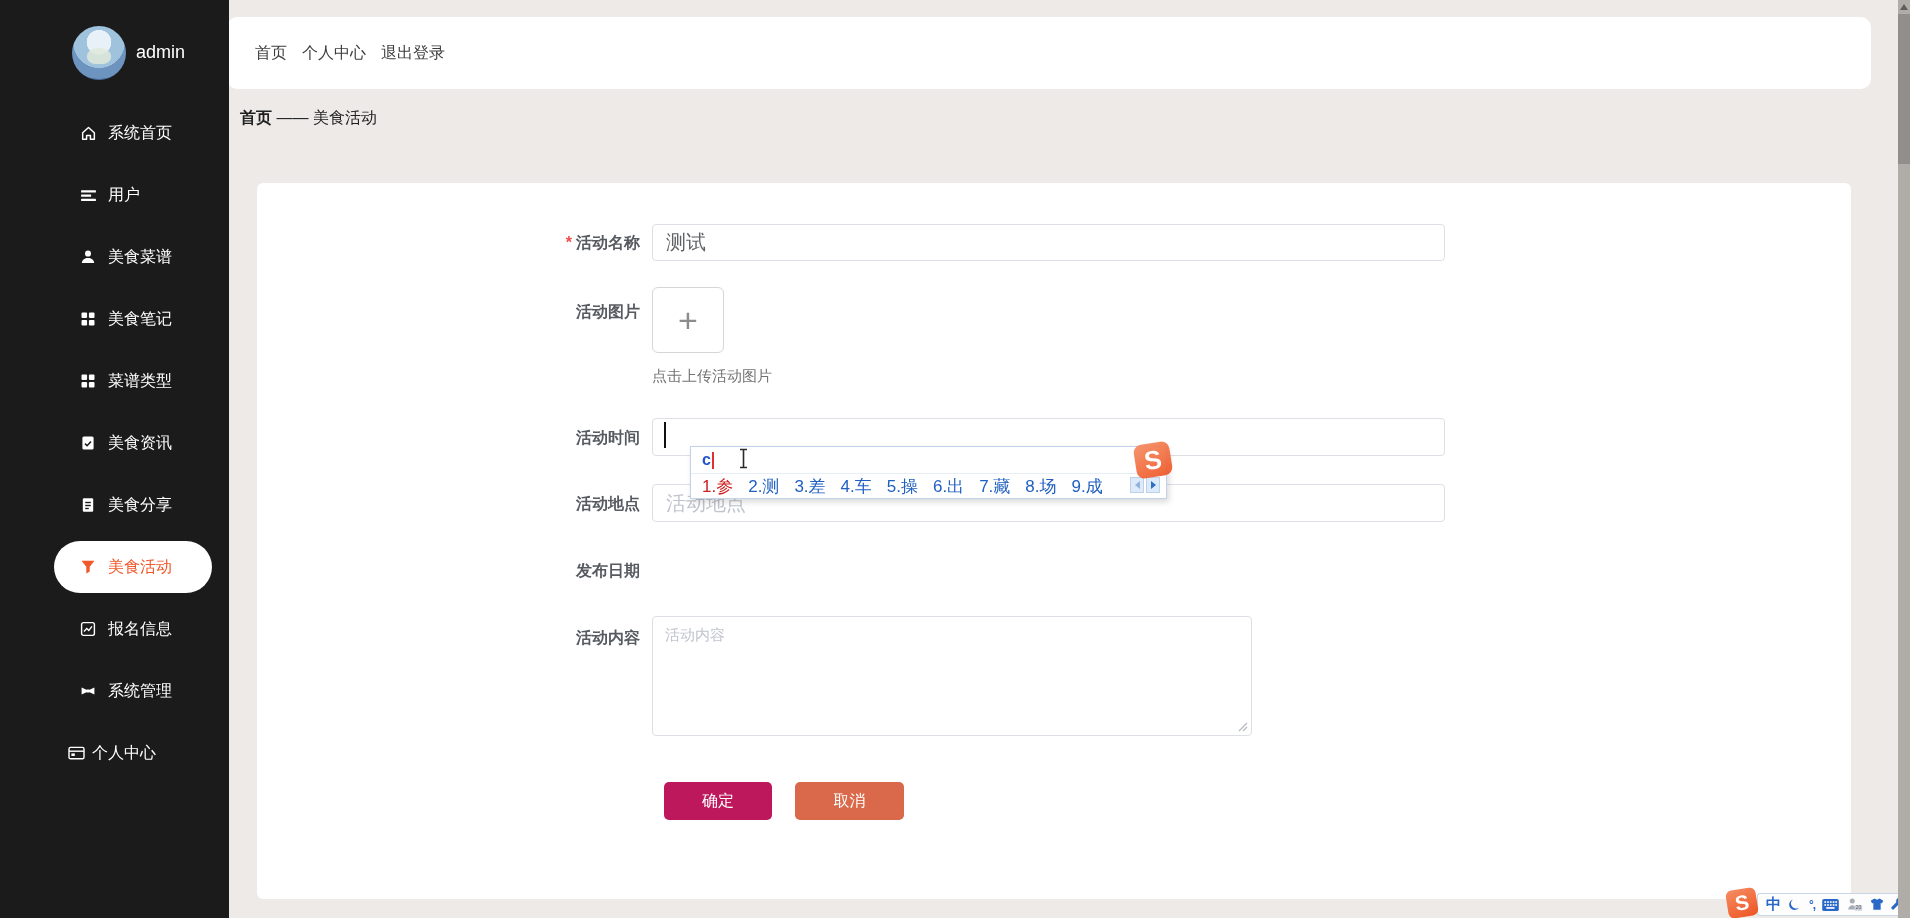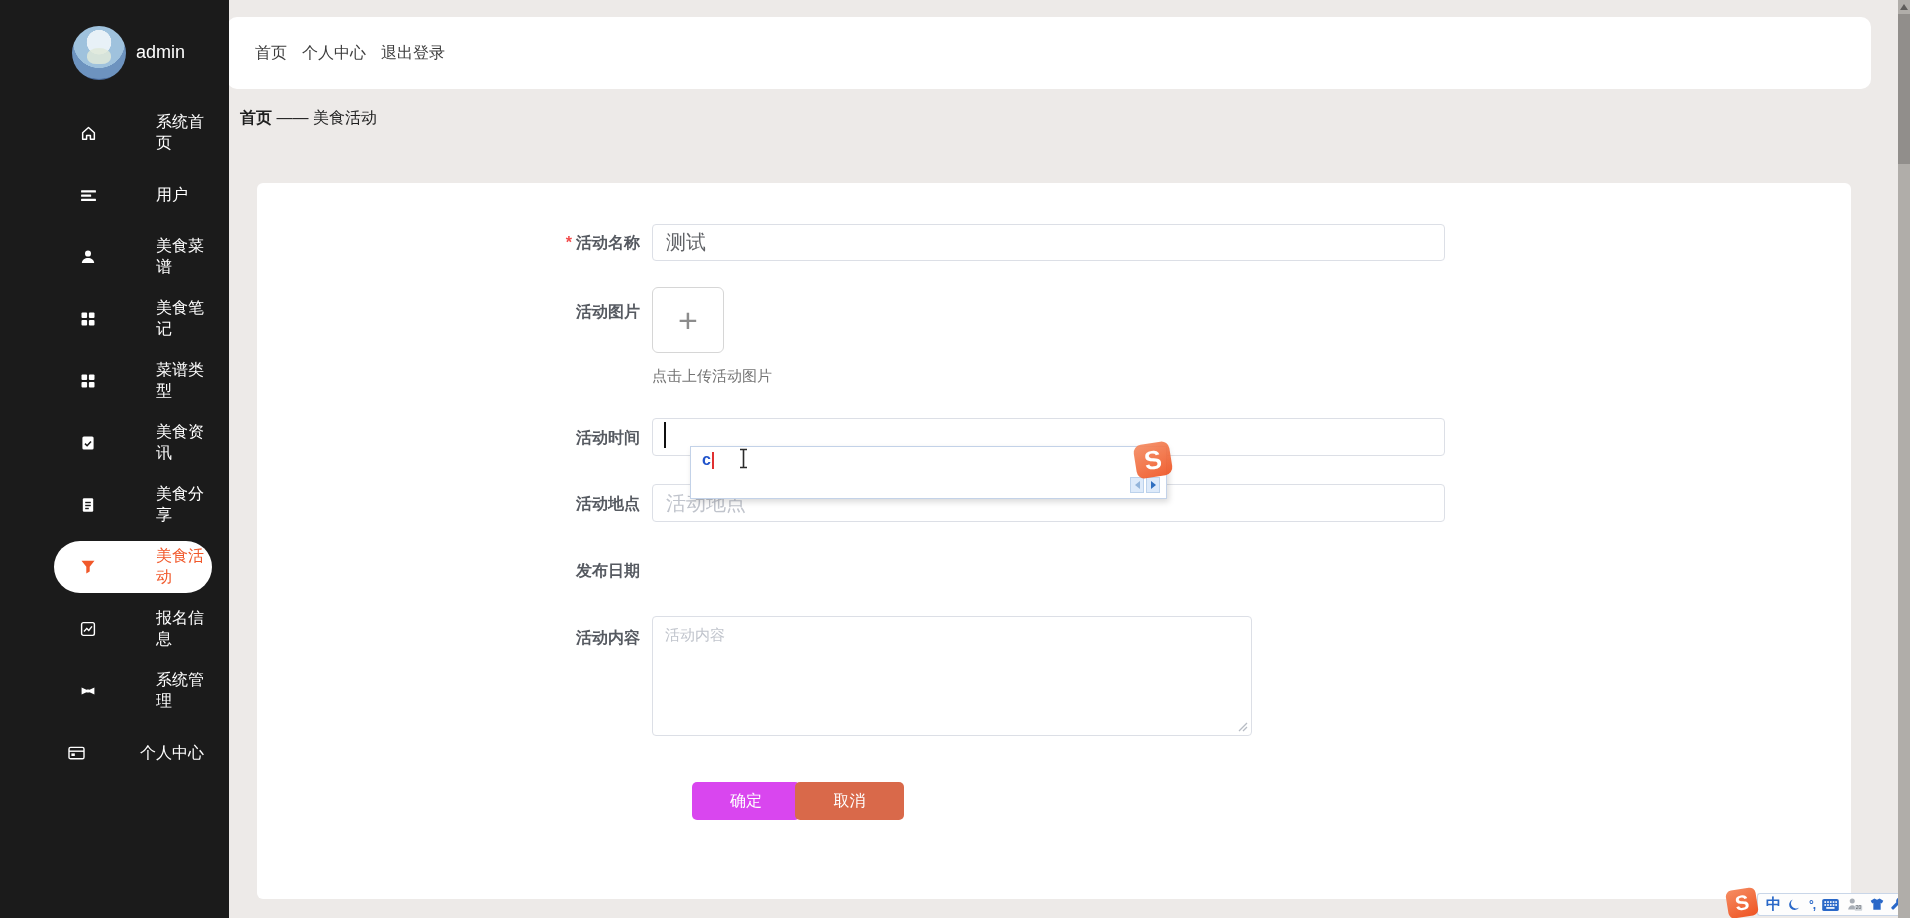--- a/index.html
+++ b/index.html
@@ -7,21 +7,21 @@
   .page { position:relative; width:1910px; height:918px; background:#1b1b1b; overflow:hidden; }
 
   
   .sidebar { position:absolute; left:0; top:0; width:197px; height:918px; background:#1b1b1b; z-index:5;margin-left:32px; }
   .avatar { position:absolute; left:40px; top:26px; width:54px; height:54px; border-radius:50%;
             background: radial-gradient(circle at 50% 30%, #e8f1f7 0 26%, #9fc2dd 27% 55%, #6d93bf 56% 78%, #4c6fa0 79% 100%); }
   .avatar::after{ content:""; position:absolute; left:15px; top:22px; width:24px; height:16px; border-radius:50% 50% 40% 40%;
             background:#dfe9d9; opacity:.85;}
   .uname { position:absolute; left:104px; top:42px; color:#fff; font-size:18px; }
   .side-item { position:absolute; left:22px; width:158px; height:40px; display:flex; align-items:center;
-               padding-left:25px; color:#fff; font-size:16px; font-weight:500; cursor:pointer;gap:48px; }
+               padding-left:25px; color:#fff; font-size:16px; font-weight:500; cursor:pointer; }
   .side-item .si { width:18px; height:18px; display:flex; align-items:center; justify-content:center; margin-right:11px; flex:0 0 18px; }
   .side-item.active { background:#fff; border-radius:27px; height:52px; color:#f1582a; }
   .side-item.tight { padding-left:14px; }
   .side-item.tight .si { margin-right:6px; }
 
   
   .content { position:absolute; left:197px; top:0; width:1713px; height:918px; background:#edeae8;
              border-radius:26px 0 0 26px; }
   .header-card { position:absolute; left:30px; top:17px; width:1644px; height:72px; background:#fff; border-radius:10px;
                  display:flex; align-items:center; justify-content:space-between; padding:0 18px 0 28px; }
@@ -43,21 +43,21 @@
   .plus { font-size:34px; font-weight:200; color:#8c8c8c; line-height:1; }
   .upload-hint { position:absolute; left:395px; top:184px; font-size:15px; color:#737373; }
   .date-box { position:absolute; left:395px; top:368px; width:793px; height:38px; border:1px solid #dcdfe6; border-radius:4px;
               background:#fff; display:flex; align-items:center; padding:0 10px; gap:9px; }
   .date-text { font-size:15px; color:#606266; }
   .f-textarea { position:absolute; left:395px; top:433px; width:600px; height:120px; border:1px solid #dcdfe6; border-radius:4px;
                 font-size:15px; color:#606266; padding:9px 12px; resize:none; outline:none; font-family:"Liberation Sans",sans-serif; }
   .ta-grip { position:absolute; left:978px; top:536px; width:14px; height:14px; pointer-events:none; }
   .btn { position:absolute; top:599px; height:38px; border:none; border-radius:5px; color:#fff; font-size:16px;
          cursor:pointer; font-family:"Liberation Sans",sans-serif; }
-  .btn-confirm { left:435px; width:108px; background:#d946ef; }
+  .btn-confirm { left:407px; width:108px; background:#be185d; }
   .btn-cancel { left:538px; width:109px; background:#d9694a; }
 
   
   .text-caret { position:absolute; left:664px; top:422px; width:2px; height:26px; background:#101010; z-index:10; }
 
   
   .ime-popup { position:absolute; left:690px; top:446px; width:477px; height:53px; background:#fff;
                border:1px solid #c3d2e8; box-shadow:2px 3px 6px rgba(0,0,0,.15); z-index:30; }
   .ime-row1 { height:26px; display:flex; align-items:center; padding-left:11px; }
   .ime-typed { color:#2255cc; font-size:16px; font-weight:bold; }
@@ -267,20 +267,31 @@
     </div>
   </div>
 
   <div class="text-caret"></div>
 
   <div class="ime-popup">
     <div class="ime-row1">
       <span class="ime-typed">c</span>
       <span class="ime-caret"></span>
     </div>
+    <div class="ime-row2">
+      <span class="cand first">1.参</span>
+      <span class="cand">2.测</span>
+      <span class="cand">3.差</span>
+      <span class="cand">4.车</span>
+      <span class="cand">5.操</span>
+      <span class="cand">6.出</span>
+      <span class="cand">7.藏</span>
+      <span class="cand">8.场</span>
+      <span class="cand">9.成</span>
+    </div>
     <div class="ime-pager">
       <span class="pg">
           <span class="tri-l"></span>
         </span>
       <span class="pg">
           <span class="tri-r"></span>
         </span>
     </div>
   </div>
   <div class="sogou-logo sogou-ime-logo">S</div>

